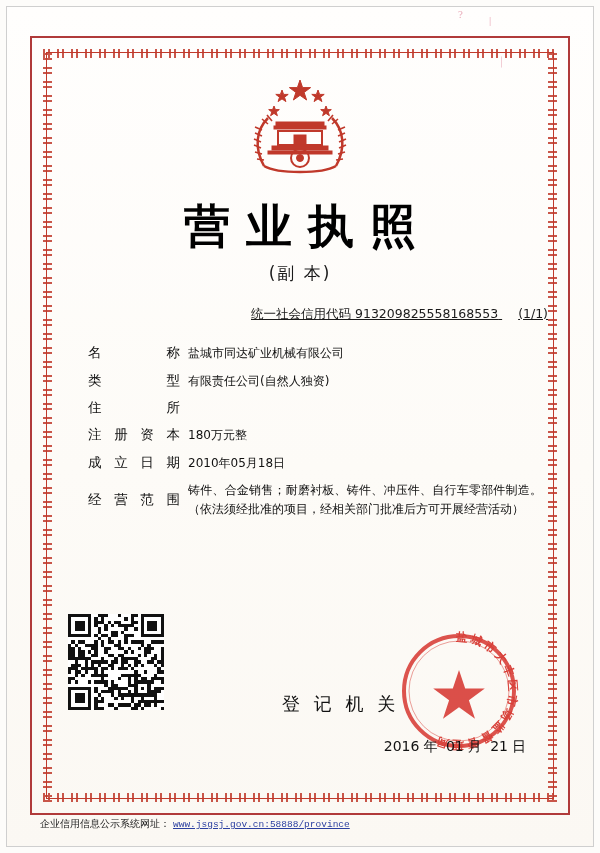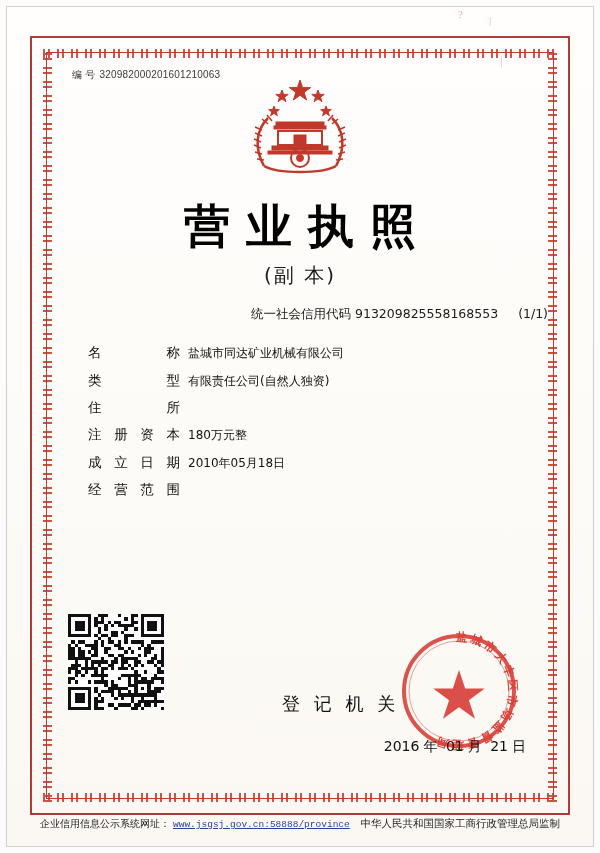--- a/index.html
+++ b/index.html
@@ -92,34 +92,35 @@
     letter-spacing: 16px;
     text-indent: 16px;
     color: #000000;
   }
   .subtitle {
     position: absolute;
     top: 262px;
     left: 0; right: 0;
     text-align: center;
     font-family: "DejaVu Sans", "Liberation Sans", sans-serif;
-    font-size: 20px;
+    font-size: 17px;
     color: #1a1a1a;
     letter-spacing: 2px;
   }
 
   
   .credit-row {
     position: absolute;
     top: 306px;
     right: 52px;
     font-family: "DejaVu Sans", "Liberation Sans", sans-serif;
     font-size: 12.5px;
     color: #1a1a1a;
     white-space: nowrap;
+    text-decoration: underline;
   }
   .credit-row .page-no { margin-left: 16px; }
 
   
   .fields {
     position: absolute;
     top: 344px;
     left: 88px;
     right: 58px;
   }
@@ -239,23 +240,20 @@
 
   <div class="page-edge"></div>
   <div class="frame-outer"></div>
   <div class="frame-pattern"></div>
   <div class="frame-inner"></div>
 
   <div class="scan-mark mark-a">?</div>
   <div class="scan-mark mark-b">|</div>
   <div class="scan-mark mark-c">—</div>
 
-  <div class="serial">
-    <span class="label">编 号</span><span>320982000201601210063</span>
-  </div>
 
   <div class="emblem">
     <svg viewBox="0 0 124 108" width="124" height="108" aria-hidden="true">
       <g fill="#c0392b" stroke="#c0392b">
 
         <g>
           <polygon points="62,6 64.6,13.6 72.6,13.6 66.1,18.4 68.6,26 62,21.3 55.4,26 57.9,18.4 51.4,13.6 59.4,13.6" fill="#c0392b"></polygon>
           <polygon points="44,16 45.6,20.4 50.2,20.4 46.5,23.2 47.9,27.6 44,24.9 40.1,27.6 41.5,23.2 37.8,20.4 42.4,20.4" fill="#c0392b"></polygon>
           <polygon points="80,16 81.6,20.4 86.2,20.4 82.5,23.2 83.9,27.6 80,24.9 76.1,27.6 77.5,23.2 73.8,20.4 78.4,20.4" fill="#c0392b"></polygon>
           <polygon points="36,32 37.4,35.6 41.3,35.6 38.2,38 39.4,41.7 36,39.4 32.6,41.7 33.8,38 30.7,35.6 34.6,35.6" fill="#c0392b"></polygon>
@@ -309,20 +307,21 @@
     <div class="field">
       <div class="k">注册资本</div>
       <div class="v">180万元整</div>
     </div>
     <div class="field">
       <div class="k">成立日期</div>
       <div class="v">2010年05月18日</div>
     </div>
     <div class="field scope">
       <div class="k">经营范围</div>
+      <div class="v">铸件、合金销售；耐磨衬板、铸件、冲压件、自行车零部件制造。（依法须经批准的项目，经相关部门批准后方可开展经营活动）</div>
     </div>
   </div>
 
   <div class="qr">
     <svg class="qr-grid" viewBox="0 0 29 29" width="96" height="96" shape-rendering="crispEdges" aria-hidden="true">
       <rect width="29" height="29" fill="#ffffff"></rect>
       <g fill="#111111" id="qrcells">
           <rect x="0" y="0" width="1" height="1"></rect>
           <rect x="1" y="0" width="1" height="1"></rect>
           <rect x="2" y="0" width="1" height="1"></rect>
@@ -759,15 +758,14 @@
 
   <div class="issue-date">
     <span>2016</span><span>年</span>
     <span>01</span><span>月</span>
     <span>21</span><span>日</span>
   </div>
 
   <div class="footer-left">
     <span>企业信用信息公示系统网址：</span><span class="url">www.jsgsj.gov.cn:58888/province</span>
   </div>
-  <div class="footer-right">中华人民共和国国家工商行政管理总局监制</div>
 
 </div>
 
 </body></html>

